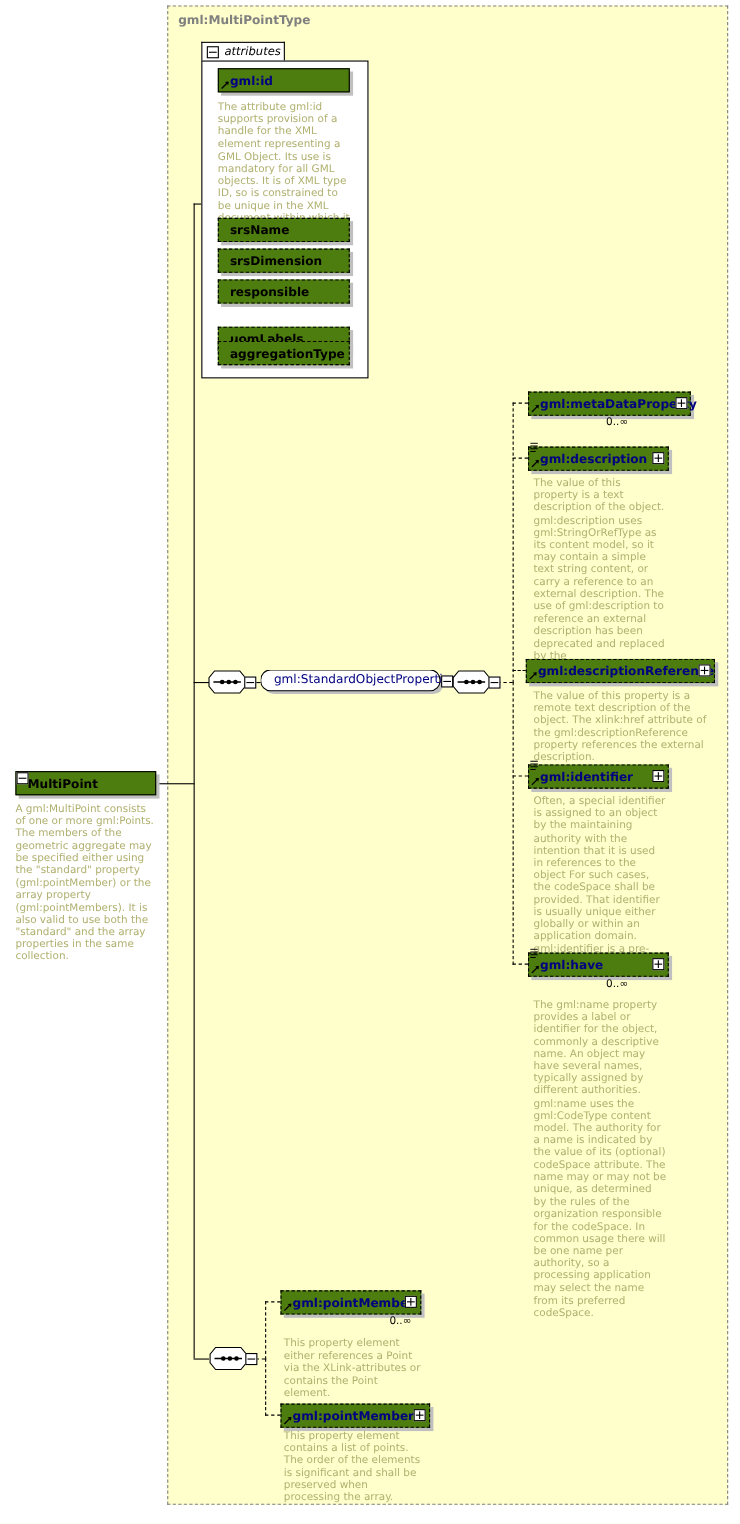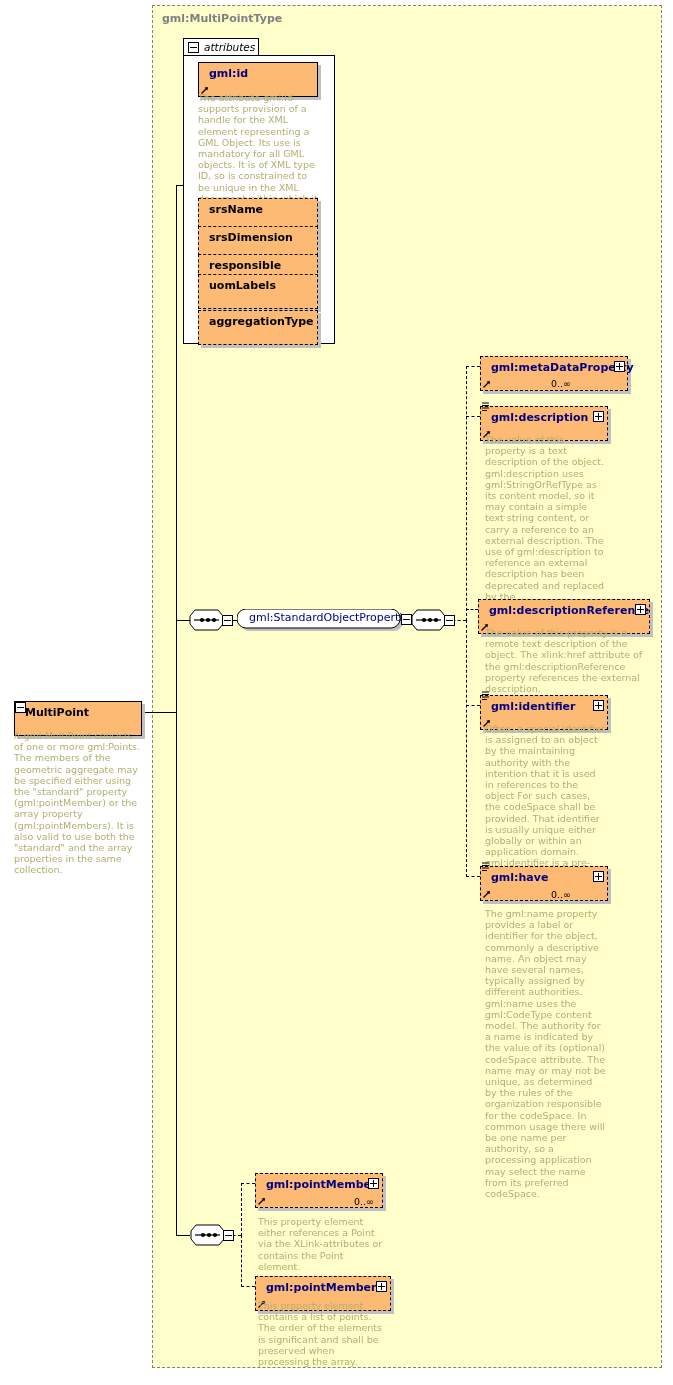--- a/index.html
+++ b/index.html
@@ -36,23 +36,23 @@
     white-space: nowrap;
   }
 
   
   .node {
     position: absolute;
     box-sizing: border-box;
   }
   .nodebox {
     position: relative;
-    background: #fdba74;
-    box-sizing: border-box;
-    height: 35px;
+    background: #4d7c0f;
+    box-sizing: border-box;
+    height: 22px;
     box-shadow: 3px 3px 0 0 #c0c0c0;
   }
   .nodebox.solid { border: 1px solid #000000; }
   .nodebox.dashed { border: 1px dashed #000000; }
   .nodebox .label {
     position: absolute;
     left: 10px;
     top: 3px;
     font-size: 11px;
     font-weight: bold;
@@ -263,21 +263,21 @@
     <span class="label plain">srsDimension</span>
   </div>
 </div>
 
 <div class="node" style="left:198px; top:254px; width:120px;">
   <div class="nodebox dashed" style="width:120px;">
     <span class="label plain">responsible</span>
   </div>
 </div>
 
-<div class="node" style="left:198px; top:274px; width:120px;text-align:center;">
+<div class="node" style="left:198px; top:297px; width:120px;text-align:center;">
   <div class="nodebox dashed" style="width:120px;">
     <span class="label plain">uomLabels</span>
   </div>
 </div>
 
 <div class="node" style="left:198px; top:310px; width:120px;">
   <div class="nodebox dashed" style="width:120px;">
     <span class="label plain">aggregationType</span>
   </div>
 </div>

